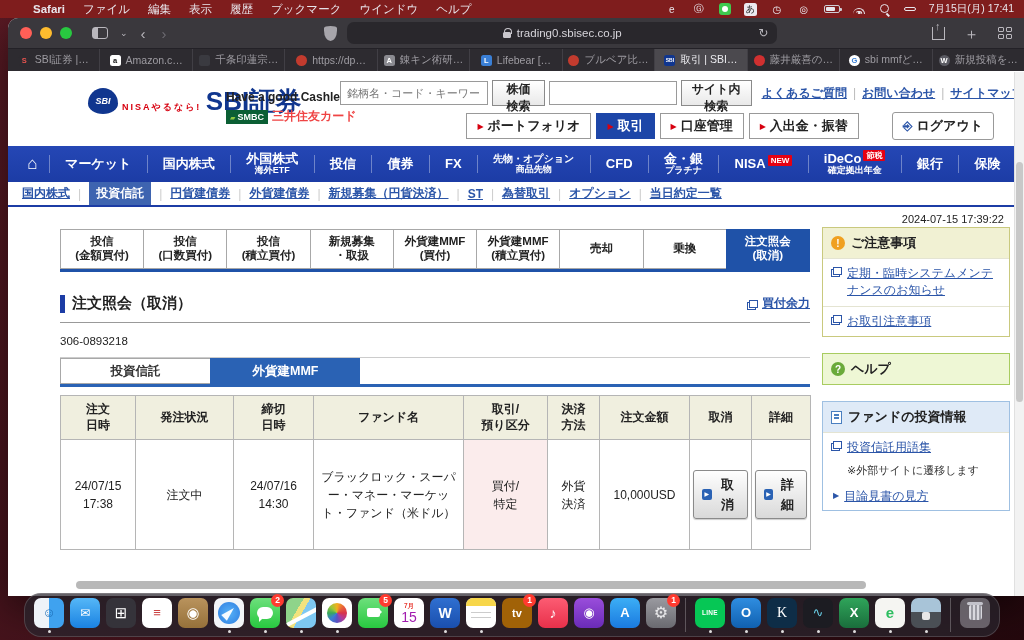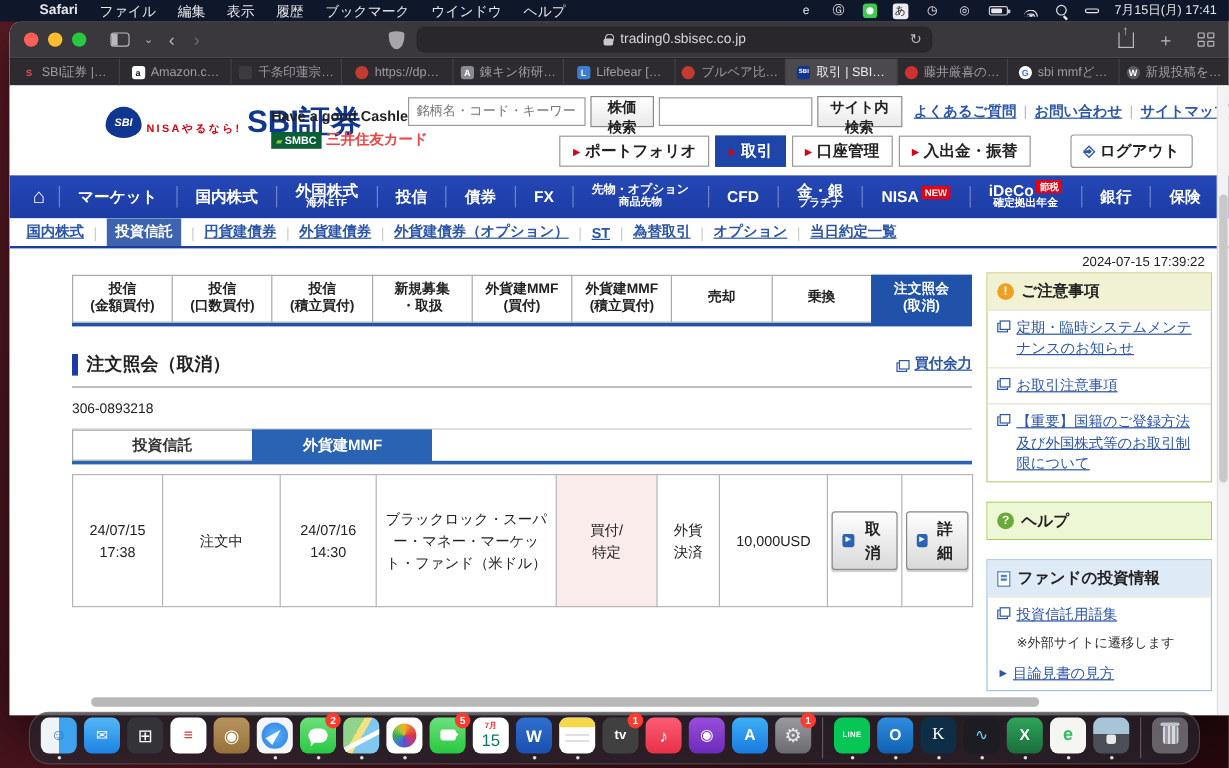--- a/index.html
+++ b/index.html
@@ -5,21 +5,21 @@
   * { margin:0; padding:0; box-sizing:border-box; }
   html,body { width:1024px; height:640px; overflow:hidden; }
   body {
     font-family:"Liberation Sans","DejaVu Sans",sans-serif;
     background:linear-gradient(135deg,#5a1a24 0%,#3c1018 55%,#24080d 100%);
     position:relative; color:#333;
   }
 
   
   .menubar { position:absolute; top:0; left:0; right:0; height:18px;
-    background:#0f172a; display:flex; align-items:center; padding:0 10px;
+    background:#7f1d1d; display:flex; align-items:center; padding:0 10px;
     color:#e8e6ec; font-size:11.5px; z-index:50; }
   .menubar .apple { font-size:12px; margin:0 8px 0 6px; }
   .menubar .mitem { padding:0 9px; }
   .menubar .mitem.bold { font-weight:bold; }
   .menubar .spacer { flex:1; }
   .mstatus { display:flex; align-items:center; gap:13px; font-size:10.5px; }
   .mstatus .sicon { display:inline-flex; align-items:center; justify-content:center;
     width:14px; height:13px; font-size:10px; color:#e8e6ec; }
   .sicon.line-sq { background:#3fc94f; border-radius:3px; width:12px; height:12px; }
   .sicon.line-sq i { width:6px; height:6px; background:#fff; border-radius:50%; display:block; }
@@ -106,21 +106,21 @@
   .acct-btn::before { content:"▶"; color:#d7000f; font-size:8px; }
   .acct-btn.active { background:#1d46a8; color:#fff; border-color:#1d46a8; }
   .logout-btn { height:28px; border:1px solid #999; border-radius:3px; background:#fff; margin-left:28px;
     font-weight:bold; font-size:13px; padding:0 10px; color:#222; display:flex; align-items:center; gap:4px; }
   .logout-btn::before { content:"⎆"; color:#2b55a8; font-size:12px; }
 
   .mainnav { height:36px; background:linear-gradient(#2547b5,#1c3ca5); display:flex;
     align-items:center; justify-content:space-evenly; padding:0 8px; }
   .mnav-item { color:#fff; font-weight:bold; font-size:13px; text-align:center; line-height:1.05;
     position:relative; padding:0 4px; }
-  .mnav-item .sub { display:block; font-size:9px; font-weight:bold;font-family:Liberation Mono, monospace; }
+  .mnav-item .sub { display:block; font-size:9px; font-weight:bold; }
   .mnav-item .badge { background:#e60012; color:#fff; font-size:8px; padding:1px 3px; border-radius:1px;
     margin-left:2px; vertical-align:top; }
   .home-glyph { color:#fff; font-size:17px; }
   .nav-sep { width:1px; height:18px; background:rgba(255,255,255,.35); }
 
   .subnav { height:25px; display:flex; align-items:center; gap:8px; padding:0 14px;
     font-size:12px; font-weight:bold; border-bottom:2px solid #1c3ca5; background:#fff; }
   .subnav a { color:#2b55a8; text-decoration:underline; white-space:nowrap; }
   .subnav .sel { background:#3e64b0; color:#fff; text-decoration:none; padding:3px 7px; }
   .subnav .sep { color:#ccc; font-weight:normal; }
@@ -237,27 +237,27 @@
     background:#fff; transform:rotate(-28deg); }
   .t-photos { background:#fff; }
   .flower { width:20px; height:20px; border-radius:50%;
     background:conic-gradient(#f2b01e,#e8633a,#d8334a,#b03a9a,#5a53c2,#3a7fd5,#3aa85a,#9ac83a,#f2b01e); }
   .t-ft { background:linear-gradient(#6de07c,#28c840); }
   .cam { width:13px; height:9px; background:#fff; border-radius:2px; position:relative; }
   .cam::after { content:""; position:absolute; right:-5px; top:1px; border:3.5px solid transparent;
     border-left-color:#fff; }
   .t-cal { background:#fff; flex-direction:column; line-height:1; }
   .t-cal .mon { color:#e8382f; font-size:6.5px; font-weight:bold; margin-top:2px; }
-  .t-cal .day { color:#0f766e; font-size:14px; margin-top:1px; }
+  .t-cal .day { color:#a21caf; font-size:14px; margin-top:1px; }
   .t-word { background:linear-gradient(#2f6fd0,#1a4fae); font-weight:bold; font-size:14px; }
   .t-notes { background:#fff; }
   .t-notes::before { content:""; position:absolute; top:0; left:0; right:0; height:8px; background:#f7d64a; }
   .t-notes::after { content:""; position:absolute; top:14px; left:5px; right:5px; height:1.5px;
     background:#ccc; box-shadow:0 5px 0 #ccc; }
-  .t-tv { background:#404040; font-weight:bold; font-size:11px; }
+  .t-tv { background:#a16207; font-weight:bold; font-size:11px; }
   .t-music { background:linear-gradient(#fc5c73,#e8304a); font-size:14px; }
   .t-pod { background:linear-gradient(#9a4ddb,#6a2bb8); font-size:13px; }
   .t-app { background:linear-gradient(#3caef5,#1a7ae0); font-weight:bold; font-size:13px; }
   .t-set { background:linear-gradient(#9a9aa0,#6a6a70); font-size:16px; color:#e8e8ea; }
   .t-line { background:#06c755; font-weight:bold; font-size:6.5px; letter-spacing:.3px; }
   .t-out { background:linear-gradient(#2f8de0,#1060b0); font-weight:bold; font-size:13px; }
   .t-kindle { background:#0e2d47; font-family:"Liberation Serif",serif; font-size:14px; }
   .t-act { background:#1c1c22; color:#6ad0e8; font-size:13px; }
   .t-excel { background:linear-gradient(#2fa45a,#1a6e3c); font-weight:bold; font-size:13px; }
   .t-ever { background:#f5f5f2; color:#2dbe60; font-weight:bold; font-size:15px; }
@@ -465,21 +465,21 @@
 
       <div class="subnav">
         <a href="#">国内株式</a>
           <span class="sep">|</span>
         <span class="sel">投資信託</span>
           <span class="sep">|</span>
         <a href="#">円貨建債券</a>
           <span class="sep">|</span>
         <a href="#">外貨建債券</a>
           <span class="sep">|</span>
-        <a href="#">外貨建債券（オプション）</a>
+        <a href="#">新規募集（円貨決済）</a>
           <span class="sep">|</span>
         <a href="#">ST</a>
           <span class="sep">|</span>
         <a href="#">為替取引</a>
           <span class="sep">|</span>
         <a href="#">オプション</a>
           <span class="sep">|</span>
         <a href="#">当日約定一覧</a>
       </div>
 
@@ -552,20 +552,35 @@
                 <col style="width:98px">
                 <col style="width:80px">
                 <col style="width:150px">
               <col style="width:84px">
                 <col style="width:52px">
                 <col style="width:90px">
                 <col style="width:62px">
                 <col style="width:59px">
             </colgroup>
             <tbody>
+                <tr>
+              <th class="pre">注文
+日時</th>
+              <th class="pre">発注状況</th>
+              <th class="pre">締切
+日時</th>
+              <th class="pre">ファンド名</th>
+              <th class="pre">取引/
+預り区分</th>
+              <th class="pre">決済
+方法</th>
+              <th class="pre">注文金額</th>
+              <th class="pre">取消</th>
+              <th class="pre">詳細</th>
+            </tr>
             <tr>
               <td class="pre">24/07/15
 17:38</td>
               <td>注文中</td>
               <td class="pre">24/07/16
 14:30</td>
               <td class="fund">ブラックロック・スーパー・マネー・マーケット・ファンド（米ドル）</td>
               <td class="pre pink">買付/
 特定</td>
               <td class="pre">外貨
@@ -595,24 +610,20 @@
                 <span>ご注意事項</span>
               </div>
             <div class="slink">
                 <span class="wicon"></span>
                 <a href="#">定期・臨時システムメンテナンスのお知らせ</a>
               </div>
             <div class="slink">
                 <span class="wicon"></span>
                 <a href="#">お取引注意事項</a>
               </div>
-            <div class="slink">
-                <span class="wicon"></span>
-                <a href="#">【重要】国籍のご登録方法及び外国株式等のお取引制限について</a>
-              </div>
           </div>
 
           <div class="sbox green">
             <div class="shead">
                 <span class="ci q">?</span>
                 <span>ヘルプ</span>
               </div>
           </div>
 
           <div class="sbox blue">

